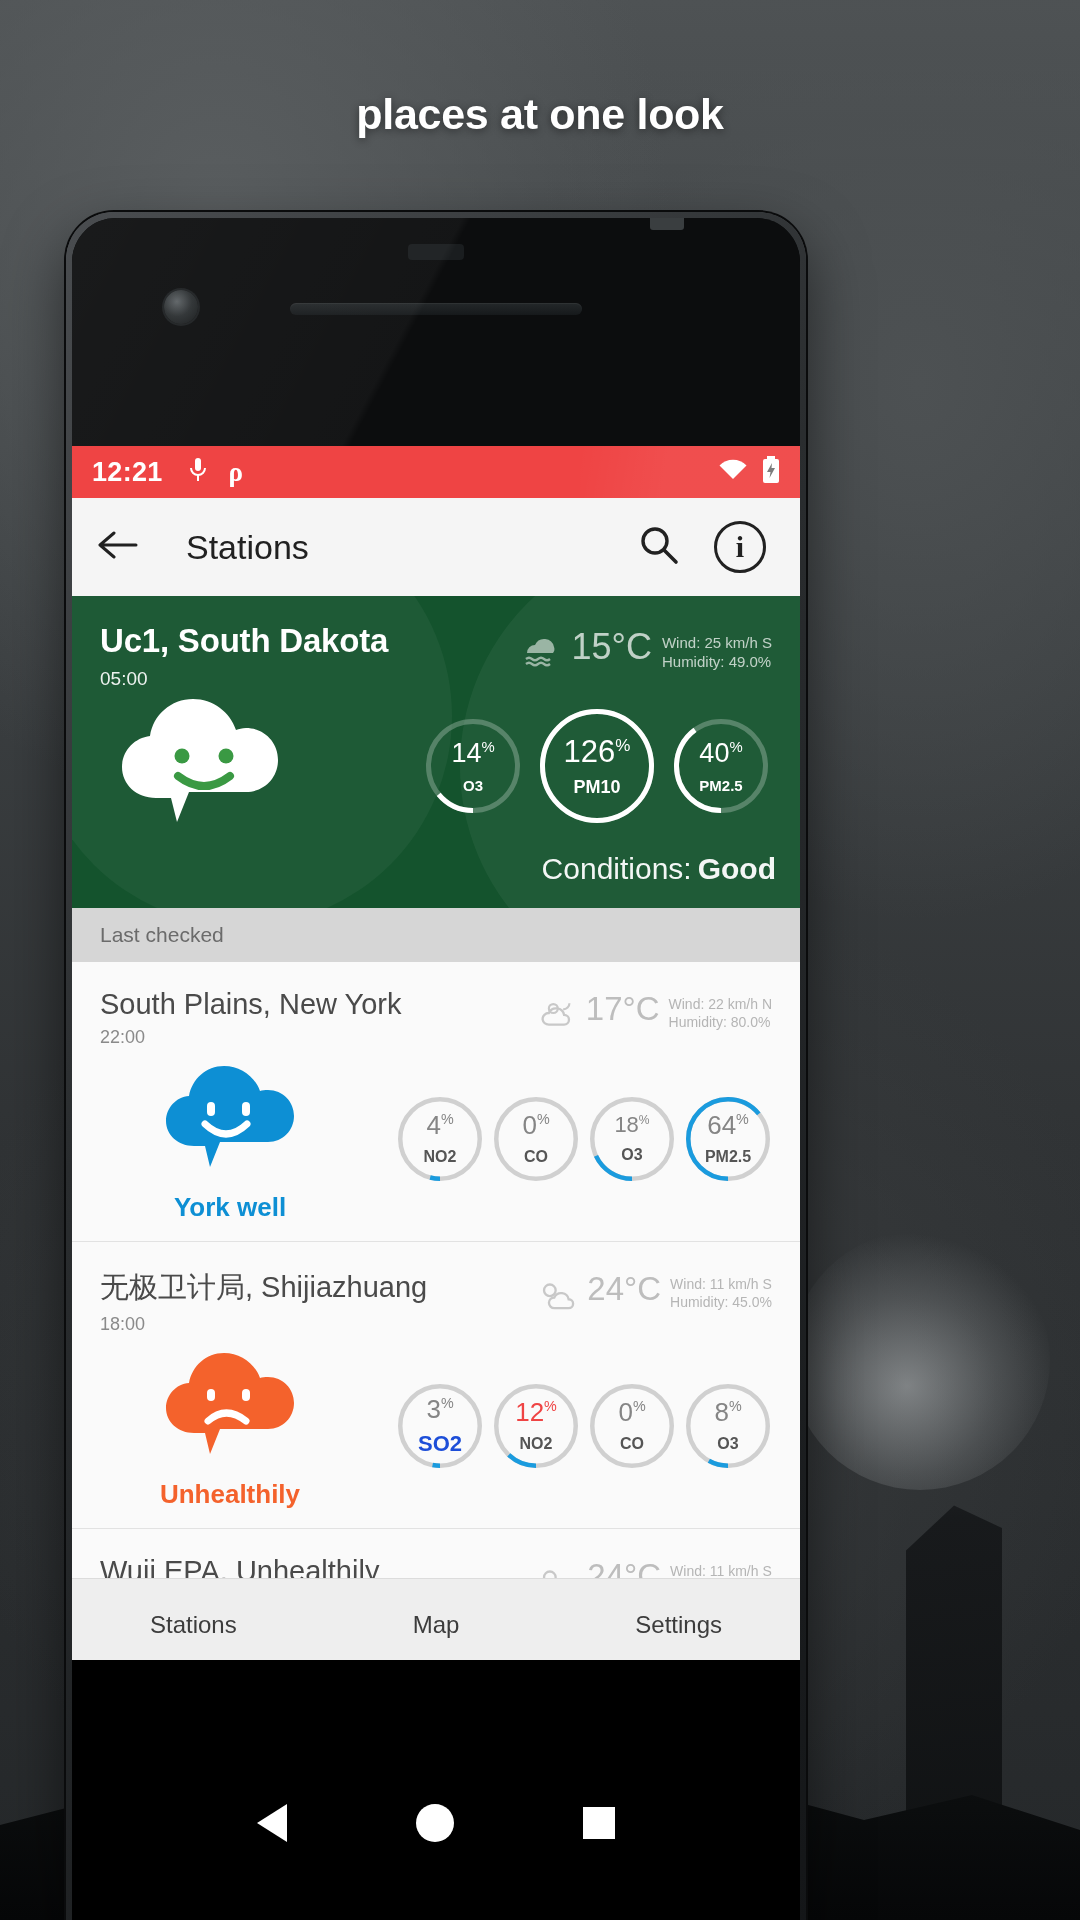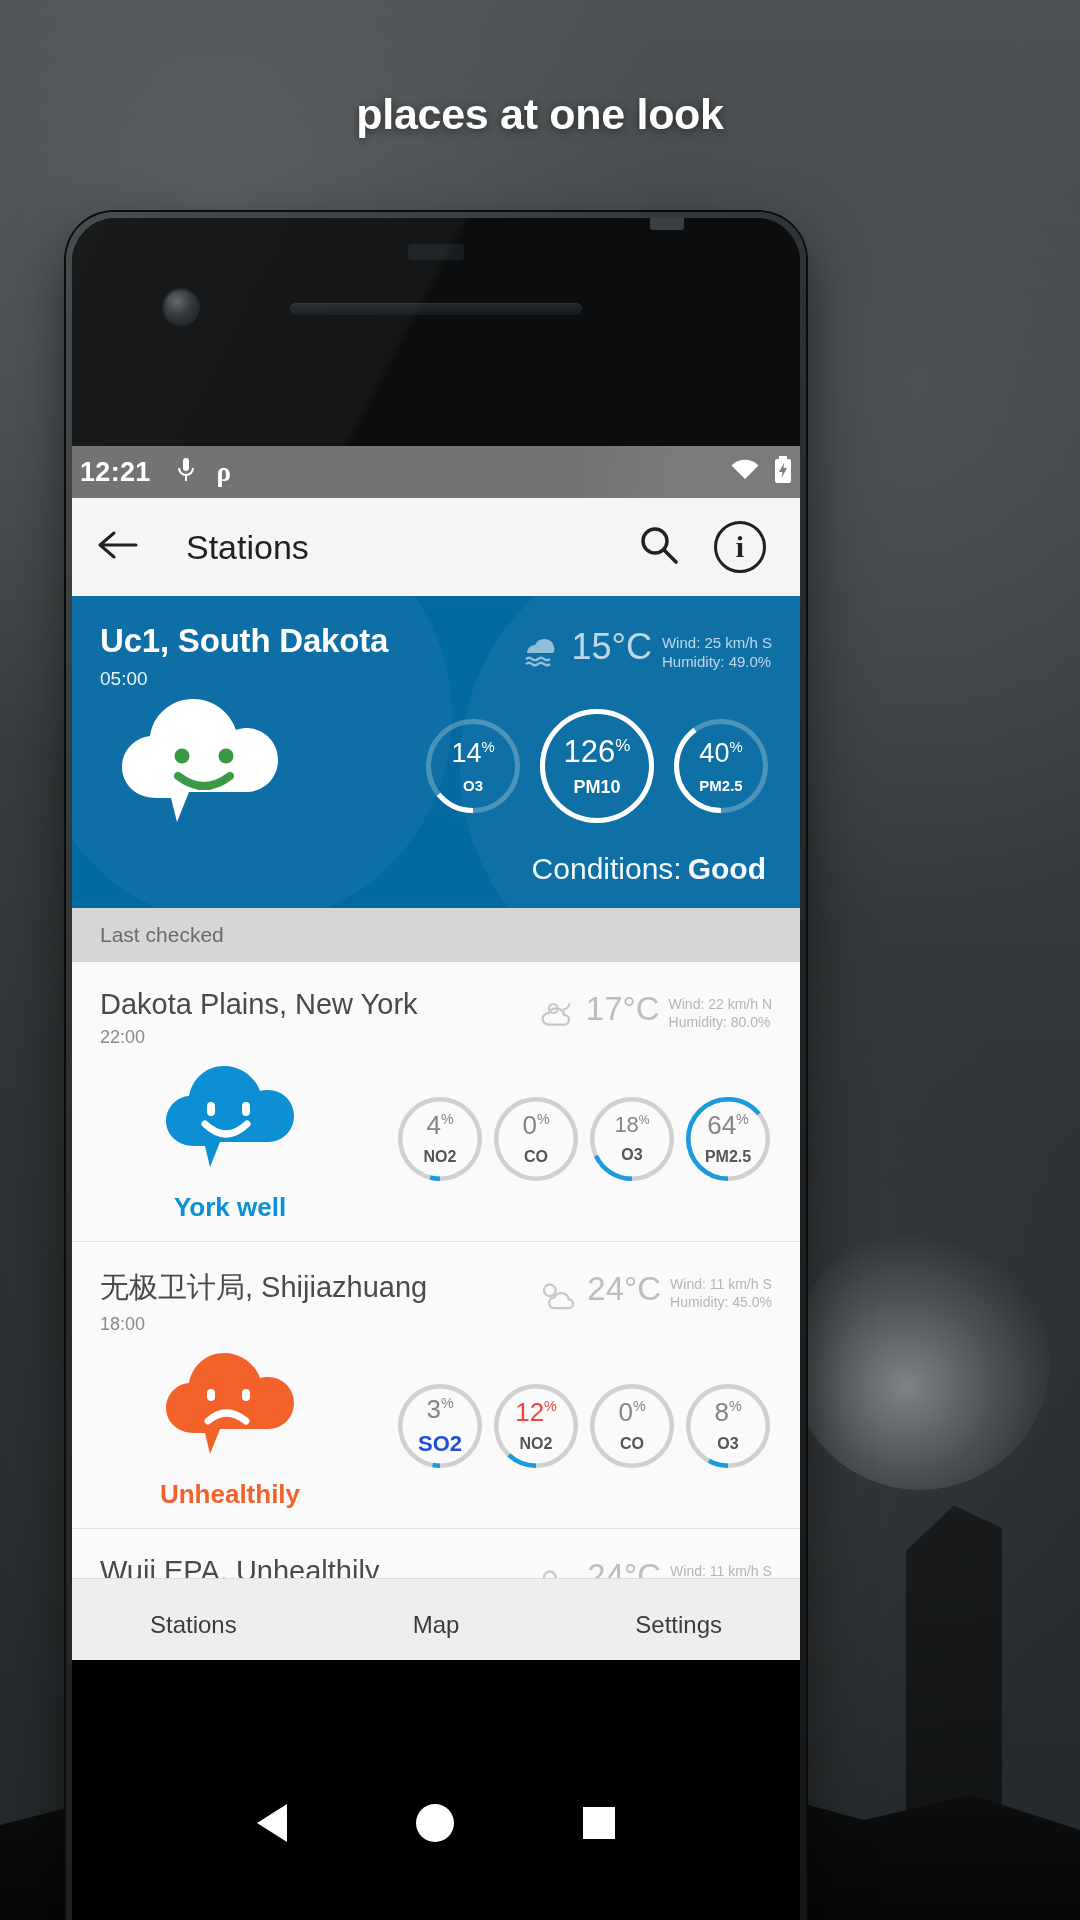--- a/index.html
+++ b/index.html
@@ -89,22 +89,22 @@
   .topnub{
     position:absolute; right:116px; top:0; width:34px; height:12px;
     background:#3a3e40; border-radius:0 0 3px 3px;
   }
 
   
   .screen{ position:relative; width:100%; height:1224px; background:#fafafa; overflow:hidden; }
 
   
   .statusbar{
-    height:52px; background:#737373; color:#fff;
-    display:flex; align-items:center; padding:0 8px;
+    height:52px; background:#ef4444; color:#fff;
+    display:flex; align-items:center; padding:0 20px;
     position:relative; overflow:hidden;
   }
   .statusbar::after{
     content:""; position:absolute; top:0; right:0; width:220px; height:100%;
     background:linear-gradient(100deg, rgba(255,255,255,0) 0%, rgba(255,255,255,.055) 40%);
     pointer-events:none;
   }
   .sb-time{ font-size:27px; font-weight:bold; letter-spacing:.3px; }
   .sb-icons-left{ display:flex; align-items:center; gap:22px; margin-left:26px; }
   .sb-right{ margin-left:auto; display:flex; align-items:center; gap:14px; }
@@ -117,41 +117,41 @@
   .tb-title{ font-size:34px; color:#212121; margin-left:18px; }
   .tb-actions{ margin-left:auto; display:flex; align-items:center; gap:34px; padding-right:8px;}
   .info-circle{
     width:52px; height:52px; border-radius:50%; border:3px solid #212121;
     display:flex; align-items:center; justify-content:center;
     font-size:30px; font-weight:bold; color:#212121; font-family:"Liberation Serif", serif;
   }
 
   
   .hero{
-    position:relative; background:#0369a1; color:#fff; height:312px; overflow:hidden;
+    position:relative; background:#14532d; color:#fff; height:312px; overflow:hidden;
   }
   .hero::before{
     content:""; position:absolute; left:-40px; top:-90px; width:420px; height:420px;
     border-radius:50%; background:rgba(255,255,255,.045);
   }
   .hero::after{
     content:""; position:absolute; right:-120px; top:-60px; width:460px; height:460px;
     border-radius:50%; background:rgba(255,255,255,.05);
   }
   .hero-head{ position:relative; z-index:2; display:flex; padding:26px 28px 0 28px; }
   .hero-name{ font-size:33px; font-weight:bold; letter-spacing:-.2px; }
   .hero-time{ font-size:19px; opacity:.92; margin-top:8px; }
   .hero-meteo{ margin-left:auto; display:flex; align-items:flex-start; gap:10px; padding-top:4px;}
   .hero-temp{ font-size:36px; color:rgba(255,255,255,.72); font-weight:300; }
   .meteo-text{ font-size:15px; line-height:1.25; color:rgba(255,255,255,.72); padding-top:8px;}
   .hero-body{ position:relative; z-index:2; display:flex; align-items:center; padding:0 22px; margin-top:-4px;}
   .hero-face{ width:230px; height:160px; position:relative; margin-left:10px;}
   .hero-gauges{ margin-left:auto; display:flex; align-items:center; gap:20px; padding-right:10px;}
   .hero-cond{
-    position:absolute; right:34px; bottom:22px; z-index:3;
+    position:absolute; right:24px; bottom:22px; z-index:3;
     font-size:30px; color:rgba(255,255,255,.95);
   }
   .hero-cond b{ font-weight:bold; margin-left:6px; }
 
   
   .section-head{
     height:54px; background:#d6d6d6; display:flex; align-items:center;
     padding:0 28px; font-size:21px; color:#6b6b6b;
   }
 
@@ -338,21 +338,21 @@
         <span>Conditions:</span><b>Good</b>
       </div>
     </div>
 
     <div class="section-head">Last checked</div>
 
     <div id="station-list">
           <div class="row">
             <div class="row-head">
               <div>
-                <div class="row-name">Dakota Plains, New York</div>
+                <div class="row-name">South Plains, New York</div>
                 <div class="row-time">22:00</div>
               </div>
               <div class="row-meteo">
                 <span style="padding-top:6px"><svg width="42" height="34" viewBox="0 0 46 38">
                     <path d="M38 8a7 7 0 0 1-7 7" stroke="#c8c8c8" stroke-width="2.4" fill="none"></path>
                     <path d="M8 26a7 7 0 0 1 7-7 9 9 0 0 1 17 2 5.5 5.5 0 0 1 0 11H15a7 7 0 0 1-7-6Z" fill="none" stroke="#c8c8c8" stroke-width="2.6"></path>
                     <circle cx="20" cy="14" r="5" fill="none" stroke="#c8c8c8" stroke-width="2.4"></circle>
                   </svg></span>
                 <span class="row-temp">17°C</span>
                 <div class="meteo-text">

